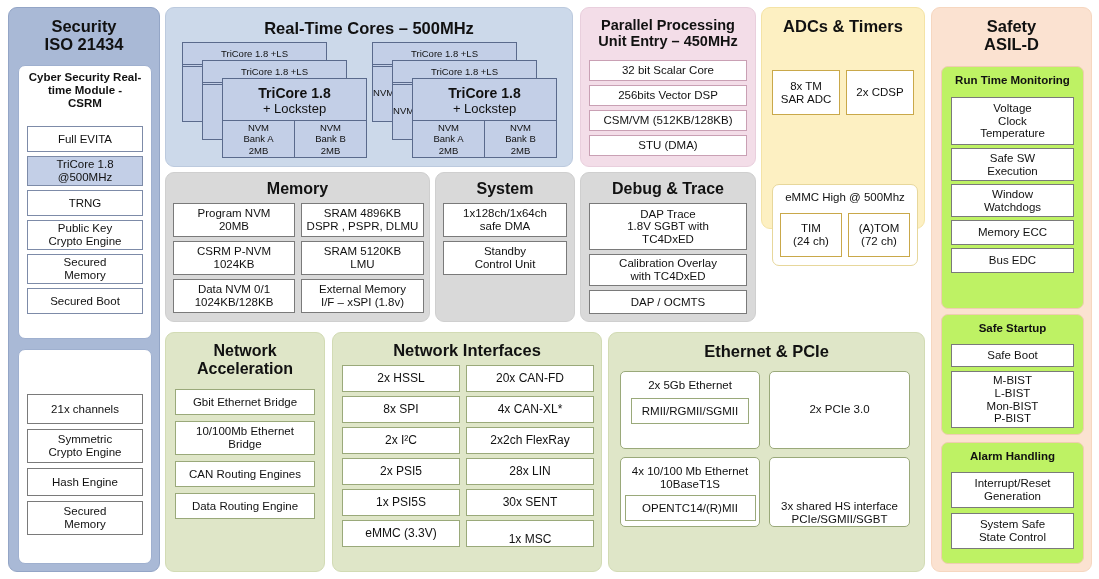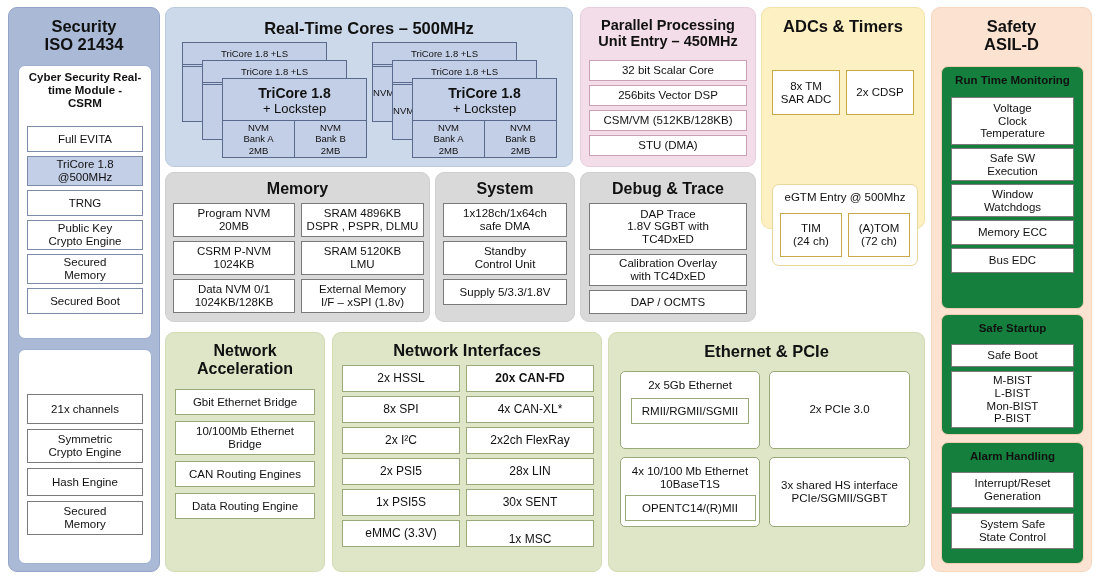--- a/index.html
+++ b/index.html
@@ -63,21 +63,21 @@
   #ppu .panel-title{position:absolute;left:0;right:0;top:9px;font-size:14.5px;}
 
   
   #adc{left:761px;top:7px;width:164px;height:222px;background:#fdf0c2;border:1px solid #f4e3a6;}
   #adc .panel-title{position:absolute;left:0;right:0;top:9px;font-size:16.5px;}
   #egtm{position:absolute;left:10px;top:176px;width:144px;height:80px;background:#fff;border:1px solid #e7d79b;border-radius:7px;}
 
   
   #saf{left:931px;top:7px;width:161px;height:565px;background:#fbe2d1;border:1px solid #f6d7c0;}
   #saf .panel-title{position:absolute;left:0;right:0;top:9px;font-size:16.5px;}
-  .safebox{position:absolute;background:#15803d;border:1px solid #f0cdb2;border-radius:7px;box-sizing:border-box;}
+  .safebox{position:absolute;background:#bef264;border:1px solid #f0cdb2;border-radius:7px;box-sizing:border-box;}
   .safebox .subbox-title{font-size:11.5px;}
   #safA{left:9px;top:58px;width:143px;height:243px;}
   #safB{left:9px;top:306px;width:143px;height:121px;}
   #safC{left:9px;top:434px;width:143px;height:122px;}
 
   
   #nacc{left:165px;top:332px;width:160px;height:240px;background:#dfe6c8;border:1px solid #d2dbb4;}
   #nacc .panel-title{position:absolute;left:0;right:0;top:9px;font-size:16px;}
 
   
@@ -317,25 +317,20 @@
             <div>1x128ch/1x64ch</div>
             <div>safe DMA</div>
           </div>
         </div>
         <div class="cell cello" style="height: 34px; margin-bottom: 4px; font-size: 11.5px;">
           <div>
             <div>Standby</div>
             <div>Control Unit</div>
           </div>
         </div>
-        <div class="cell cello" style="height: 26px; margin-bottom: 4px; font-size: 11.5px;">
-          <div>
-            <div>Supply 5/3.3/1.8V</div>
-          </div>
-        </div>
       </div>
   </div>
 
   <div class="panel" id="dbg">
     <div class="panel-title">Debug &amp; Trace</div>
     <div id="dbg-items" style="position:absolute;left:8px;top:30px;right:8px;">
         <div class="cell cello" style="height: 47px; margin-bottom: 4px; font-size: 11.5px;">
           <div>
             <div>DAP Trace</div>
             <div>1.8V SGBT with</div>
@@ -394,21 +389,21 @@
             <div>SAR ADC</div>
           </div>
         </div>
         <div class="cell celly" style="flex: 1 1 0%; font-size: 11.5px;">
           <div>
             <div>2x CDSP</div>
           </div>
         </div>
       </div>
     <div id="egtm">
-      <div style="text-align:center;font-size:11.5px;padding-top:6px;color:#111;">eGTM Entry @ 500Mhz</div>
+      <div style="text-align:center;font-size:11.5px;padding-top:6px;color:#111;">eMMC High @ 500Mhz</div>
       <div id="egtm-items" style="position:absolute;left:7px;top:28px;right:7px;height:44px;display:flex;gap:6px;">
           <div class="cell celly" style="flex: 1 1 0%; font-size: 11.5px;">
             <div>
               <div>TIM</div>
               <div>(24 ch)</div>
             </div>
           </div>
           <div class="cell celly" style="flex: 1 1 0%; font-size: 11.5px;">
             <div>
               <div>(A)TOM</div>
@@ -553,21 +548,21 @@
             <div>1x PSI5S</div>
           </div>
         </div>
         <div class="cell cellg" style="height: 27px; margin-bottom: 4px; font-size: 12px;">
           <div>
             <div>eMMC (3.3V)</div>
           </div>
         </div>
       </div>
     <div id="nif-right" style="position:absolute;left:133px;top:32px;width:128px;">
-        <div class="cell cellg" style="height: 27px; margin-bottom: 4px; font-size: 12px; font-weight: bold;">
+        <div class="cell cellg" style="height: 27px; margin-bottom: 4px; font-size: 12px;">
           <div>
             <div>20x CAN-FD</div>
           </div>
         </div>
         <div class="cell cellg" style="height: 27px; margin-bottom: 4px; font-size: 12px;">
           <div>
             <div>4x CAN-XL*</div>
           </div>
         </div>
         <div class="cell cellg" style="height: 27px; margin-bottom: 4px; font-size: 12px;">
@@ -607,21 +602,21 @@
             <div>2x PCIe 3.0</div>
           </div>
         </div>
         <div class="ethbox" style="left: 11px; top: 124px; width: 140px; height: 70px;">
           <div class="cap" style="font-size: 11.5px; padding-top: 7px;">
             <div>4x 10/100 Mb Ethernet</div>
             <div>10BaseT1S</div>
           </div>
           <div class="ethinner" style="width: 131px; height: 26px; margin-top: 4px; font-size: 11.5px;">OPENTC14/(R)MII</div>
         </div>
-        <div class="ethbox" style="left: 160px; top: 124px; width: 141px; height: 70px; justify-content: center;">
+        <div class="ethbox" style="left: 160px; top: 124px; width: 141px; height: 70px; justify-content: flex-end;">
           <div class="cap" style="font-size: 11.5px;">
             <div>3x shared HS interface</div>
             <div>PCIe/SGMII/SGBT</div>
           </div>
         </div>
       </div>
   </div>
 
 </div>
 

